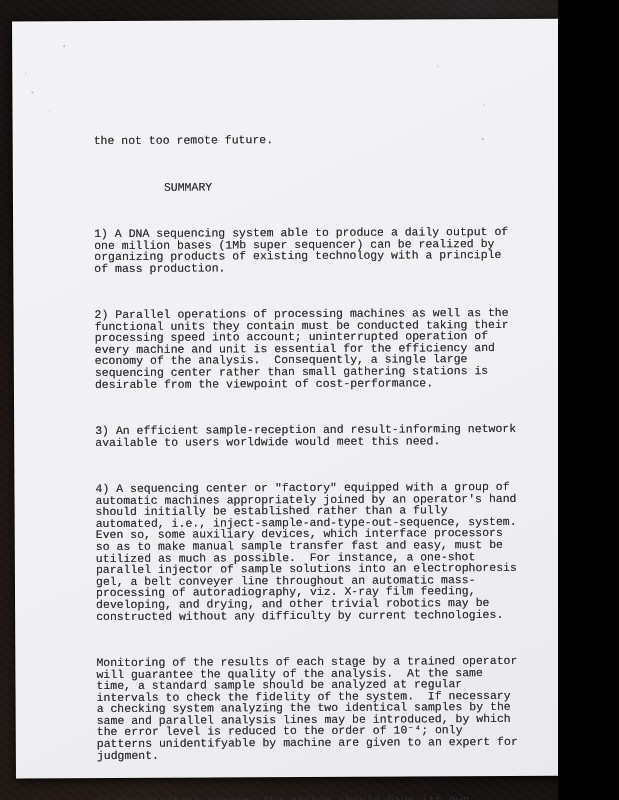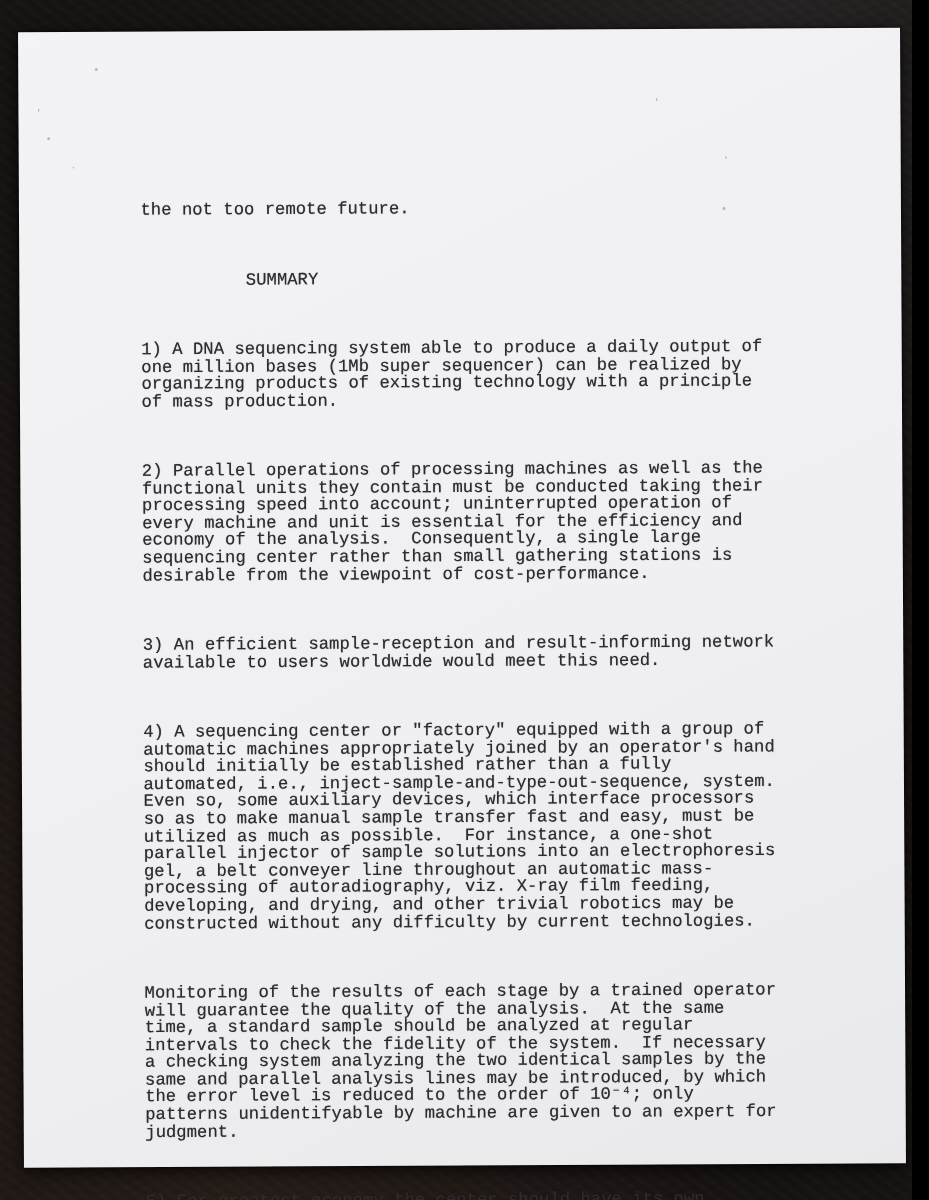--- a/index.html
+++ b/index.html
@@ -2,21 +2,21 @@
 <html><head>
 <meta charset="utf-8">
 <style>
   html, body {
     margin: 0;
     padding: 0;
     background: #000;
   }
   .scene {
     position: relative;
-    width: 608px;
+    width: 558px;
     height: 800px;
     overflow: hidden;
     background:
       radial-gradient(ellipse at 25% 95%, rgba(74, 50, 38, 0.30), transparent 55%),
       radial-gradient(ellipse at 85% 5%, rgba(110, 110, 118, 0.18), transparent 40%),
       radial-gradient(ellipse at 50% 50%, rgba(40, 34, 32, 0.5), transparent 80%),
       #171312;
   }
   
   .scene::after {

